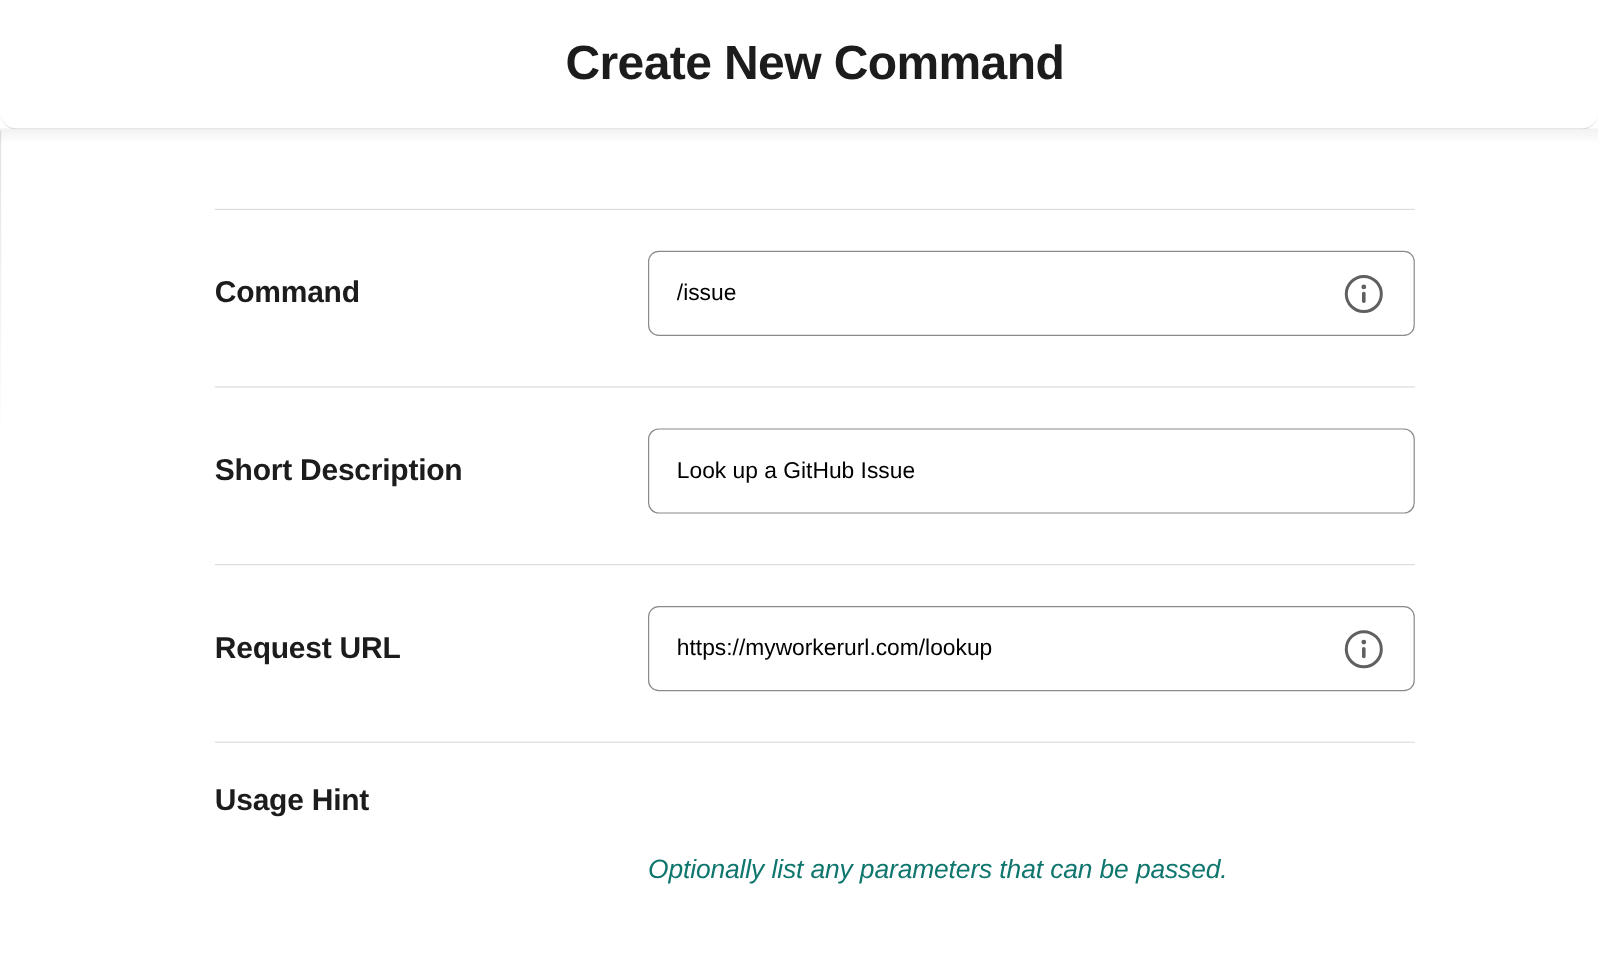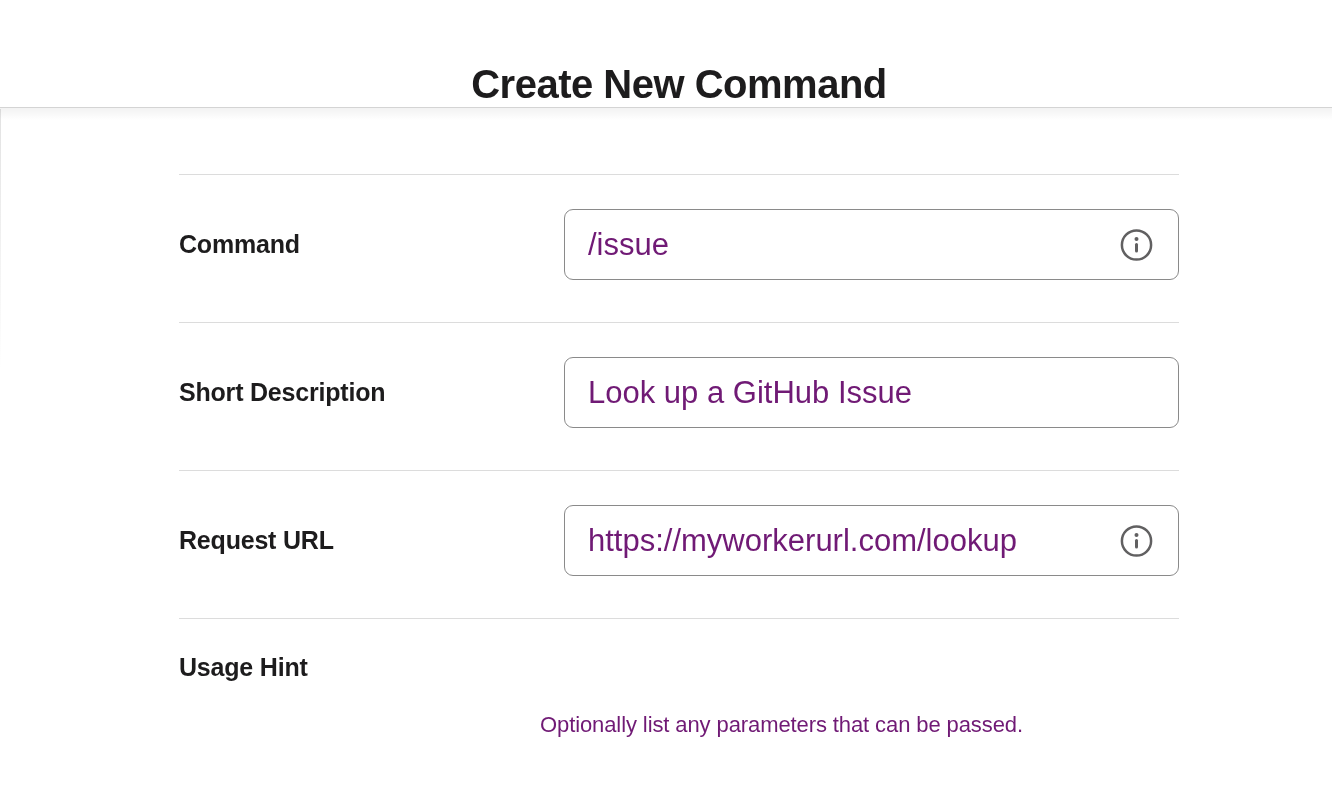--- a/index.html
+++ b/index.html
@@ -11,24 +11,25 @@
     color: #1d1c1d;
   }
   
   .left-edge {
     position: absolute; left: 0; top: 109px; width: 1px; height: 260px;
     background: linear-gradient(#e2e2e2, rgba(226,226,226,0));
   }
   .header {
     position: relative;
     height: 108px;
-    display: flex; align-items: flex-end; justify-content: center;
+    display: flex; align-items: center; justify-content: center;
     padding-left: 26px; 
     border-bottom: 1px solid #e0e0e0;
     background: #fff;
+    border-radius: 14px;
   }
   .header::after {
     content: "";
     position: absolute; left: 0; right: 0; top: 100%; height: 13px;
     background: linear-gradient(rgba(0,0,0,0.055), rgba(0,0,0,0));
     pointer-events: none;
   }
   .page-title {
     font-size: 40px;
     font-weight: 800;
@@ -38,56 +39,57 @@
   .content {
     margin-left: 179px;
     width: 1000px;
     margin-top: 66px;
   }
   .form-section {
     border-top: 1px solid #dcdcdc;
     padding: 34px 0 42px 0;
   }
   .form-section.last { padding-bottom: 18px; }
-  .row-inner { display: flex; align-items: center; gap: 24px; }
+  .row-inner { display: flex; align-items: center; }
   .field-label {
     width: 361px;
     flex: 0 0 361px;
     font-size: 25px;
     font-weight: 700;
     color: #1d1c1d;
     letter-spacing: -0.2px;
   }
   .input-wrap { position: relative; flex: 1; }
   .field-input {
     width: 100%;
     height: 71px;
     border: 1px solid #8a8a8a;
     border-radius: 9px;
     background: #ffffff;
     font-family: "Liberation Sans", sans-serif;
-    font-size: 31px;
-    color: #701a75;
+    font-size: 19px;
+    color: #000000;
     padding: 0 23px;
     outline: none;
   }
   .input-wrap.has-icon .field-input { padding-right: 70px; }
   .info-icon {
     position: absolute;
     right: 26px; top: 50%;
     transform: translateY(-50%);
     width: 33px; height: 33px;
     display: block;
     cursor: pointer;
   }
   .helper-text {
     margin: 30px 0 0 361px;
     font-size: 22px;
-    color: #701a75;
+    color: #0f766e;
     letter-spacing: -0.1px;
+    font-style: italic;
   }
 </style>
 </head>
 <body>
 
 <div class="left-edge"></div>
 
 <header class="header">
   <h1 class="page-title">Create New Command</h1>
 </header>

